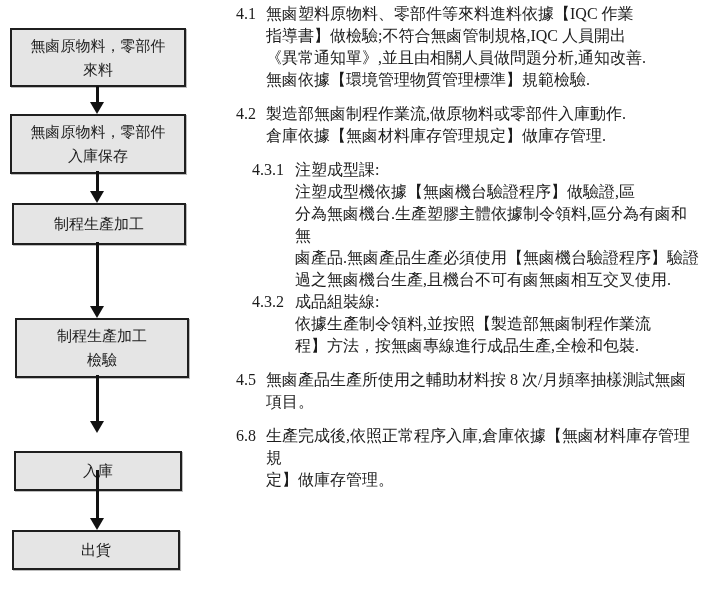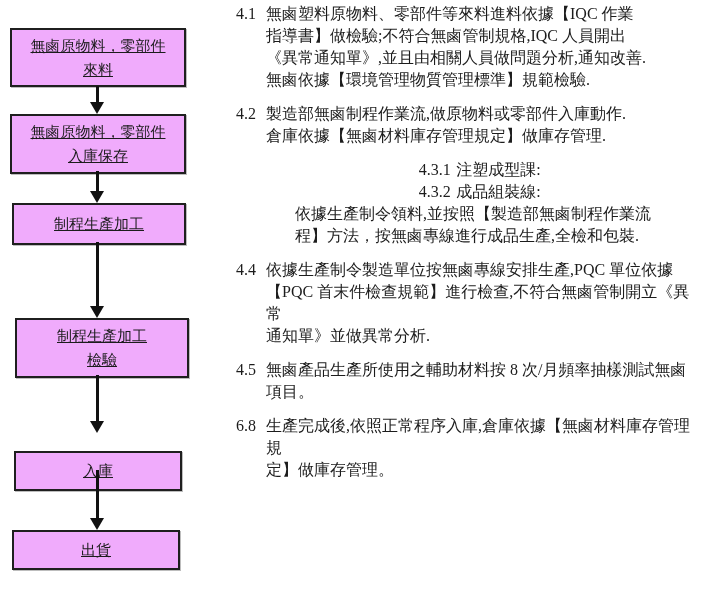--- a/index.html
+++ b/index.html
@@ -4,25 +4,24 @@
 <style>
   html,body{margin:0;padding:0;}
   body{
     width:705px;height:608px;position:relative;background:#ffffff;
     font-family:"Liberation Serif","DejaVu Serif",serif;
     color:#1c1c1c;overflow:hidden;
   }
   
   .flow{position:absolute;left:0;top:0;width:232px;height:608px;}
   .fnode{
-    position:absolute;border:2px solid #1f1f1f;background:#f0abfc;
+    position:absolute;border:2px solid #1f1f1f;background:#e5e5e5;
     display:flex;align-items:center;justify-content:center;text-align:center;
     white-space:pre-line;font-size:15px;line-height:24px;
     box-shadow:1px 1px 0 #bdbdbd;
-    text-decoration:underline;
   }
   .n0{left:10px;top:28px;width:172px;height:55px;}
   .n1{left:10px;top:114px;width:172px;height:56px;}
   .n2{left:12px;top:203px;width:170px;height:38px;}
   .n3{left:15px;top:318px;width:170px;height:56px;}
   .n4{left:14px;top:451px;width:164px;height:36px;}
   .n5{left:12px;top:530px;width:164px;height:36px;}
   .arrow{position:absolute;left:89px;width:17px;}
   .a0{top:86px;height:28px;}
   .a1{top:171px;height:32px;}
@@ -40,21 +39,21 @@
   
   .content{
     position:absolute;left:236px;top:3px;width:466px;
     font-size:16px;line-height:22px;
   }
   .item{display:flex;margin-bottom:12px;}
   .item .num{flex:none;width:30px;}
   .item .body{flex:1;white-space:pre-line;}
   .sec43{margin-bottom:12px;}
   .sec43 .head43 .num43{display:inline-block;width:30px;}
-  .sec43 .subhead{margin-left:16px;text-align:center;}
+  .sec43 .subhead{margin-left:16px;}
   .sec43 .subhead .subnum{display:inline-block;width:43px;}
   .sec43 .subbody{margin-left:59px;white-space:pre-line;}
 </style>
 </head>
 <body>
 
 <div class="flow">
   <div class="fnode n0">無鹵原物料，零部件
 來料</div>
   <div class="arrow a0">
@@ -99,33 +98,31 @@
   <div class="item">
     <span class="num">4.2</span>
     <div class="body">製造部無鹵制程作業流,做原物料或零部件入庫動作.
 倉庫依據【無鹵材料庫存管理規定】做庫存管理.</div>
   </div>
 
   <div class="sec43">
     <div class="subhead">
       <span class="subnum">4.3.1</span><span>注塑成型課:</span>
     </div>
+    <div class="subbody">注塑成型機依據【無鹵機台驗證程序】做驗證,區
+分為無鹵機台.生產塑膠主體依據制令領料,區分為有鹵和無
+鹵產品.無鹵產品生產必須使用【無鹵機台驗證程序】驗證
+過之無鹵機台生產,且機台不可有鹵無鹵相互交叉使用.</div>
     <div class="subhead">
       <span class="subnum">4.3.2</span><span>成品組裝線:</span>
     </div>
     <div class="subbody">依據生產制令領料,並按照【製造部無鹵制程作業流
 程】方法，按無鹵專線進行成品生產,全檢和包裝.</div>
   </div>
 
-  <div class="item">
-    <span class="num">4.4</span>
-    <div class="body">依據生產制令製造單位按無鹵專線安排生產,PQC 單位依據
-【PQC 首末件檢查規範】進行檢查,不符合無鹵管制開立《異常
-通知單》並做異常分析.</div>
-  </div>
 
   <div class="item">
     <span class="num">4.5</span>
     <div class="body">無鹵產品生產所使用之輔助材料按 8 次/月頻率抽樣測試無鹵
 項目。</div>
   </div>
 
   <div class="item">
     <span class="num">6.8</span>
     <div class="body">生產完成後,依照正常程序入庫,倉庫依據【無鹵材料庫存管理規

